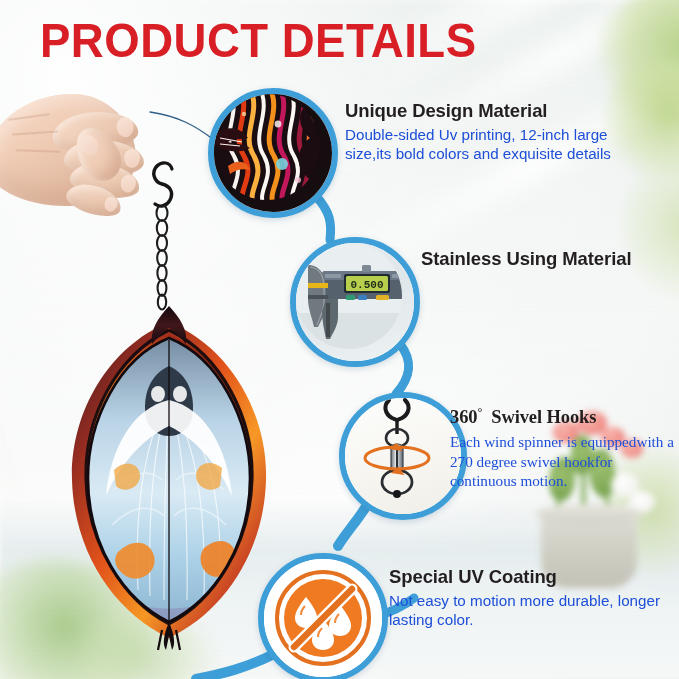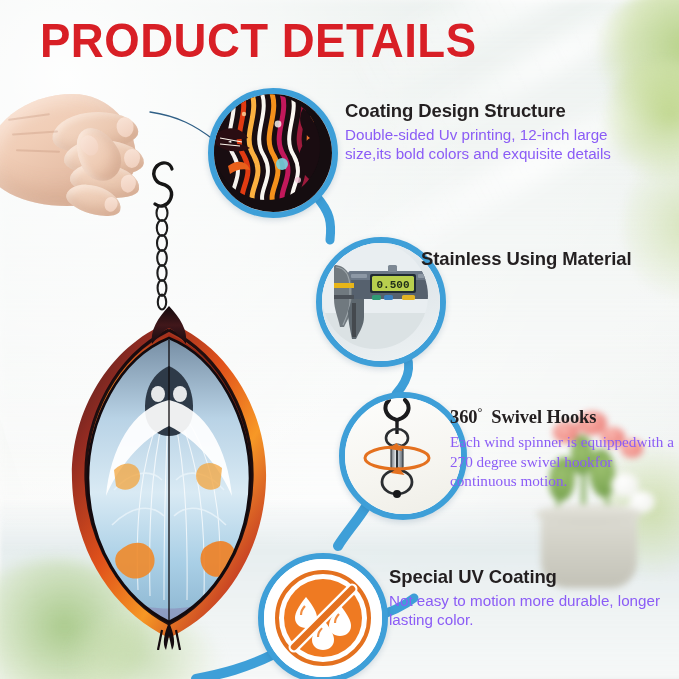--- a/index.html
+++ b/index.html
@@ -85,41 +85,41 @@
   .spinner{position:absolute;left:54px;top:300px;width:230px;height:350px;}
 
   
   .conn{position:absolute;left:0;top:0;width:679px;height:679px;pointer-events:none;}
 
   
   .circ{position:absolute;border-radius:50%;overflow:hidden;
     border:6px solid #3e9fd8;background:#fff;
     box-shadow:0 2px 6px rgba(30,70,110,.18);}
   .c1{left:208px;top:88px;width:118px;height:118px;}
-  .c2{left:316px;top:237px;width:118px;height:118px;}
+  .c2{left:290px;top:237px;width:118px;height:118px;}
   .c3{left:339px;top:392px;width:116px;height:116px;}
   .c4{left:258px;top:553px;width:118px;height:118px;}
   .circ-inner{position:absolute;inset:0;}
 
   
   .wave-art{position:absolute;inset:0;background:#150d10;}
 
   
   .cal-bg{position:absolute;inset:0;background:linear-gradient(160deg,#e9eef1 0%,#dfe6ea 45%,#eef2f3 100%);}
 
   
   .hook-bg{position:absolute;inset:0;background:linear-gradient(165deg,#fdfdfc 0%,#f6f5f0 60%,#efeee7 100%);}
 
   
   .uv-bg{position:absolute;inset:0;background:#ffffff;display:flex;align-items:center;justify-content:center;}
 
   
   .feat{position:absolute;}
   .feat h3{margin:0 0 4px 0;font-size:18.5px;font-weight:bold;color:#231f20;letter-spacing:-.1px;line-height:1.15;}
-  .feat p{margin:0;font-size:15.2px;color:#8b5cf6;line-height:1.26;}
+  .feat p{margin:0;font-size:15.2px;color:#1d4ed8;line-height:1.26;}
   .t1{left:345px;top:100px;width:300px;}
   .t2{left:421px;top:248px;width:250px;}
   .t3{left:450px;top:406px;width:226px;font-family:Liberation Serif, serif;}
   .t4{left:389px;top:566px;width:280px;}
   .deg{font-size:12px;vertical-align:super;}
 
   
   .title{position:absolute;left:40px;top:16px;font-size:49px;line-height:1;
     font-weight:bold;color:#d81f26;letter-spacing:.5px;
     transform:scaleX(.93);transform-origin:left center;
@@ -445,21 +445,21 @@
           <path d="M48 72 C48 68, 50 65, 52 63"></path>
         </g>
 
         <line x1="24" y1="82" x2="82" y2="24" stroke="#ffffff" stroke-width="11" stroke-linecap="round"></line>
         <line x1="24" y1="82" x2="82" y2="24" stroke="#e4711f" stroke-width="6.5" stroke-linecap="round"></line>
       </svg>
     </div>
   </div>
 
   <div class="feat t1">
-    <h3>Coating Design Structure</h3>
+    <h3>Unique Design Material</h3>
     <p>Double-sided Uv printing, 12-inch large size,its bold colors and exquisite details</p>
   </div>
 
   <div class="feat t2">
     <h3>Stainless Using Material</h3>
   </div>
 
   <div class="feat t3">
     <h3><span>360</span><span class="deg">°</span>&nbsp; <span>Swivel Hooks</span></h3>
     <p>Each wind spinner is equippedwith a 270 degree swivel hookfor continuous motion.</p>

